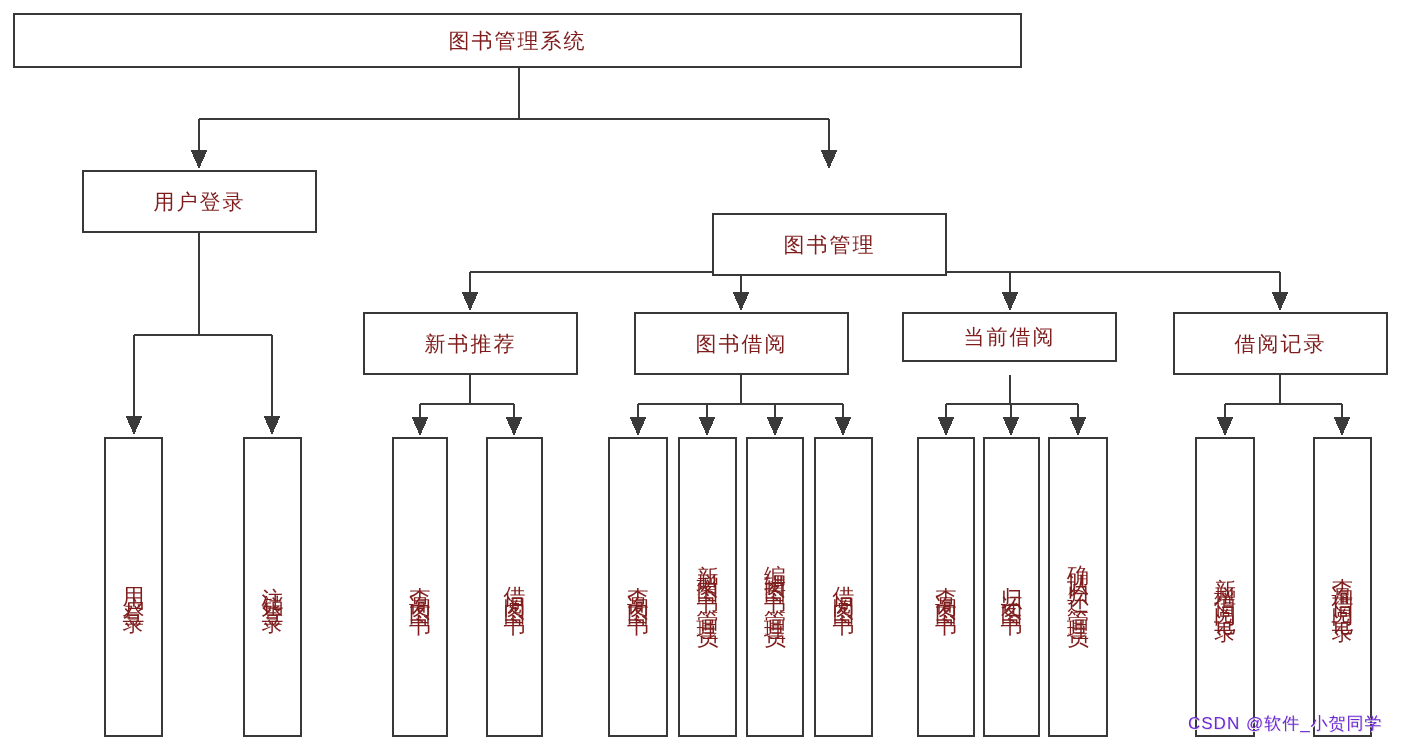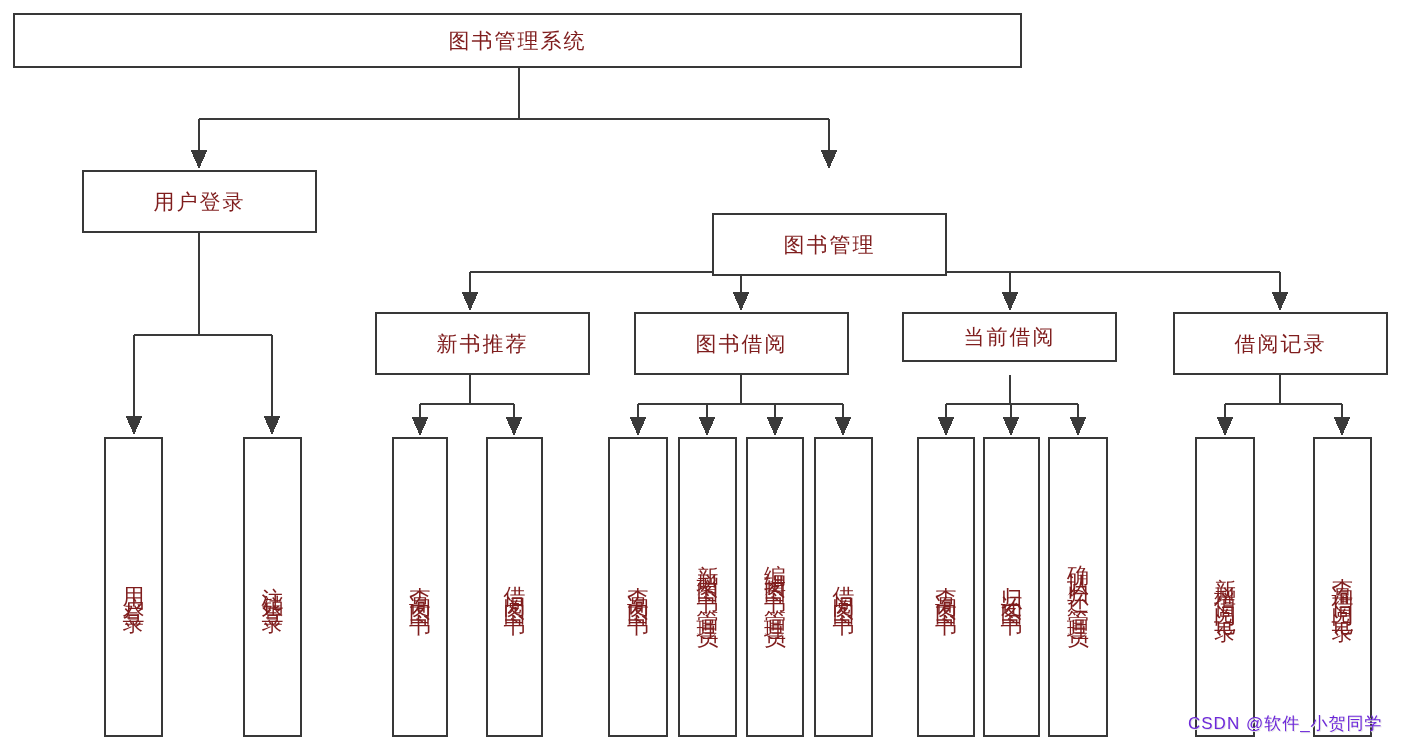--- a/index.html
+++ b/index.html
@@ -105,21 +105,21 @@
     <polygon points="1069.5,417 1086.5,417 1078,436"></polygon>
     <polygon points="1216.5,417 1233.5,417 1225,436"></polygon>
     <polygon points="1333.5,417 1350.5,417 1342,436"></polygon>
   </svg>
 
   <div class="node h" style="left:13px; top:13px; width:1009px; height:55px;">图书管理系统</div>
 
   <div class="node h" style="left:82px; top:170px; width:235px; height:63px;">用户登录</div>
   <div class="node h" style="left:712px; top:170px; width:235px; height:63px;margin-top:43px;">图书管理</div>
 
-  <div class="node h" style="left:363px; top:312px; width:215px; height:63px;margin-left:12px;">新书推荐</div>
+  <div class="node h" style="left:363px; top:312px; width:215px; height:63px;">新书推荐</div>
   <div class="node h" style="left:634px; top:312px; width:215px; height:63px;">图书借阅</div>
   <div class="node h" style="left:902px; top:312px; width:215px; height:50px;">当前借阅</div>
   <div class="node h" style="left:1173px; top:312px; width:215px; height:63px;">借阅记录</div>
 
   <div class="node v" style="left:104px; top:437px; width:59px; height:300px;">
     <span>用户登录</span>
   </div>
   <div class="node v" style="left:243px; top:437px; width:59px; height:300px;">
     <span>注销登录</span>
   </div>

